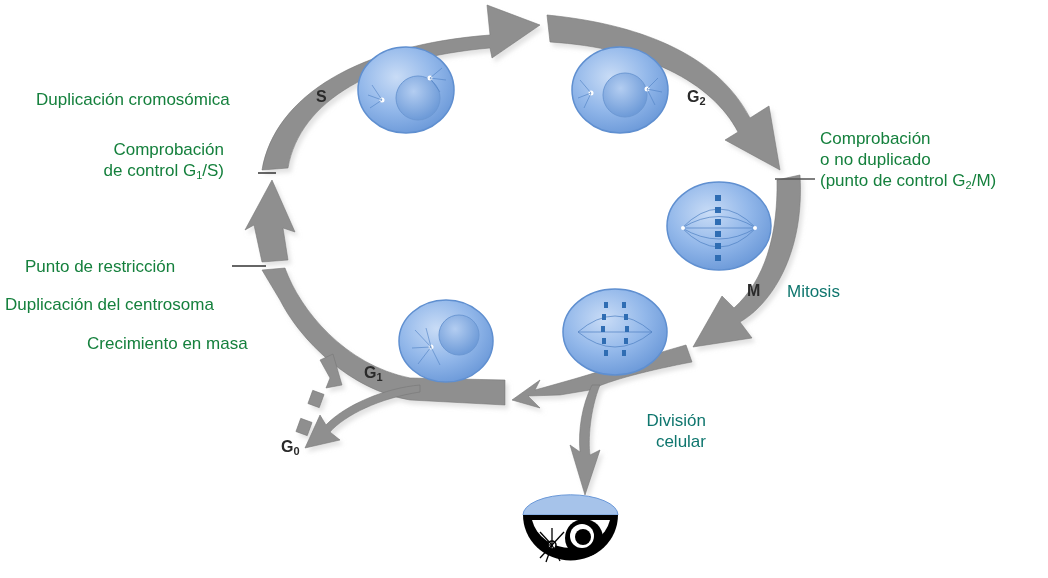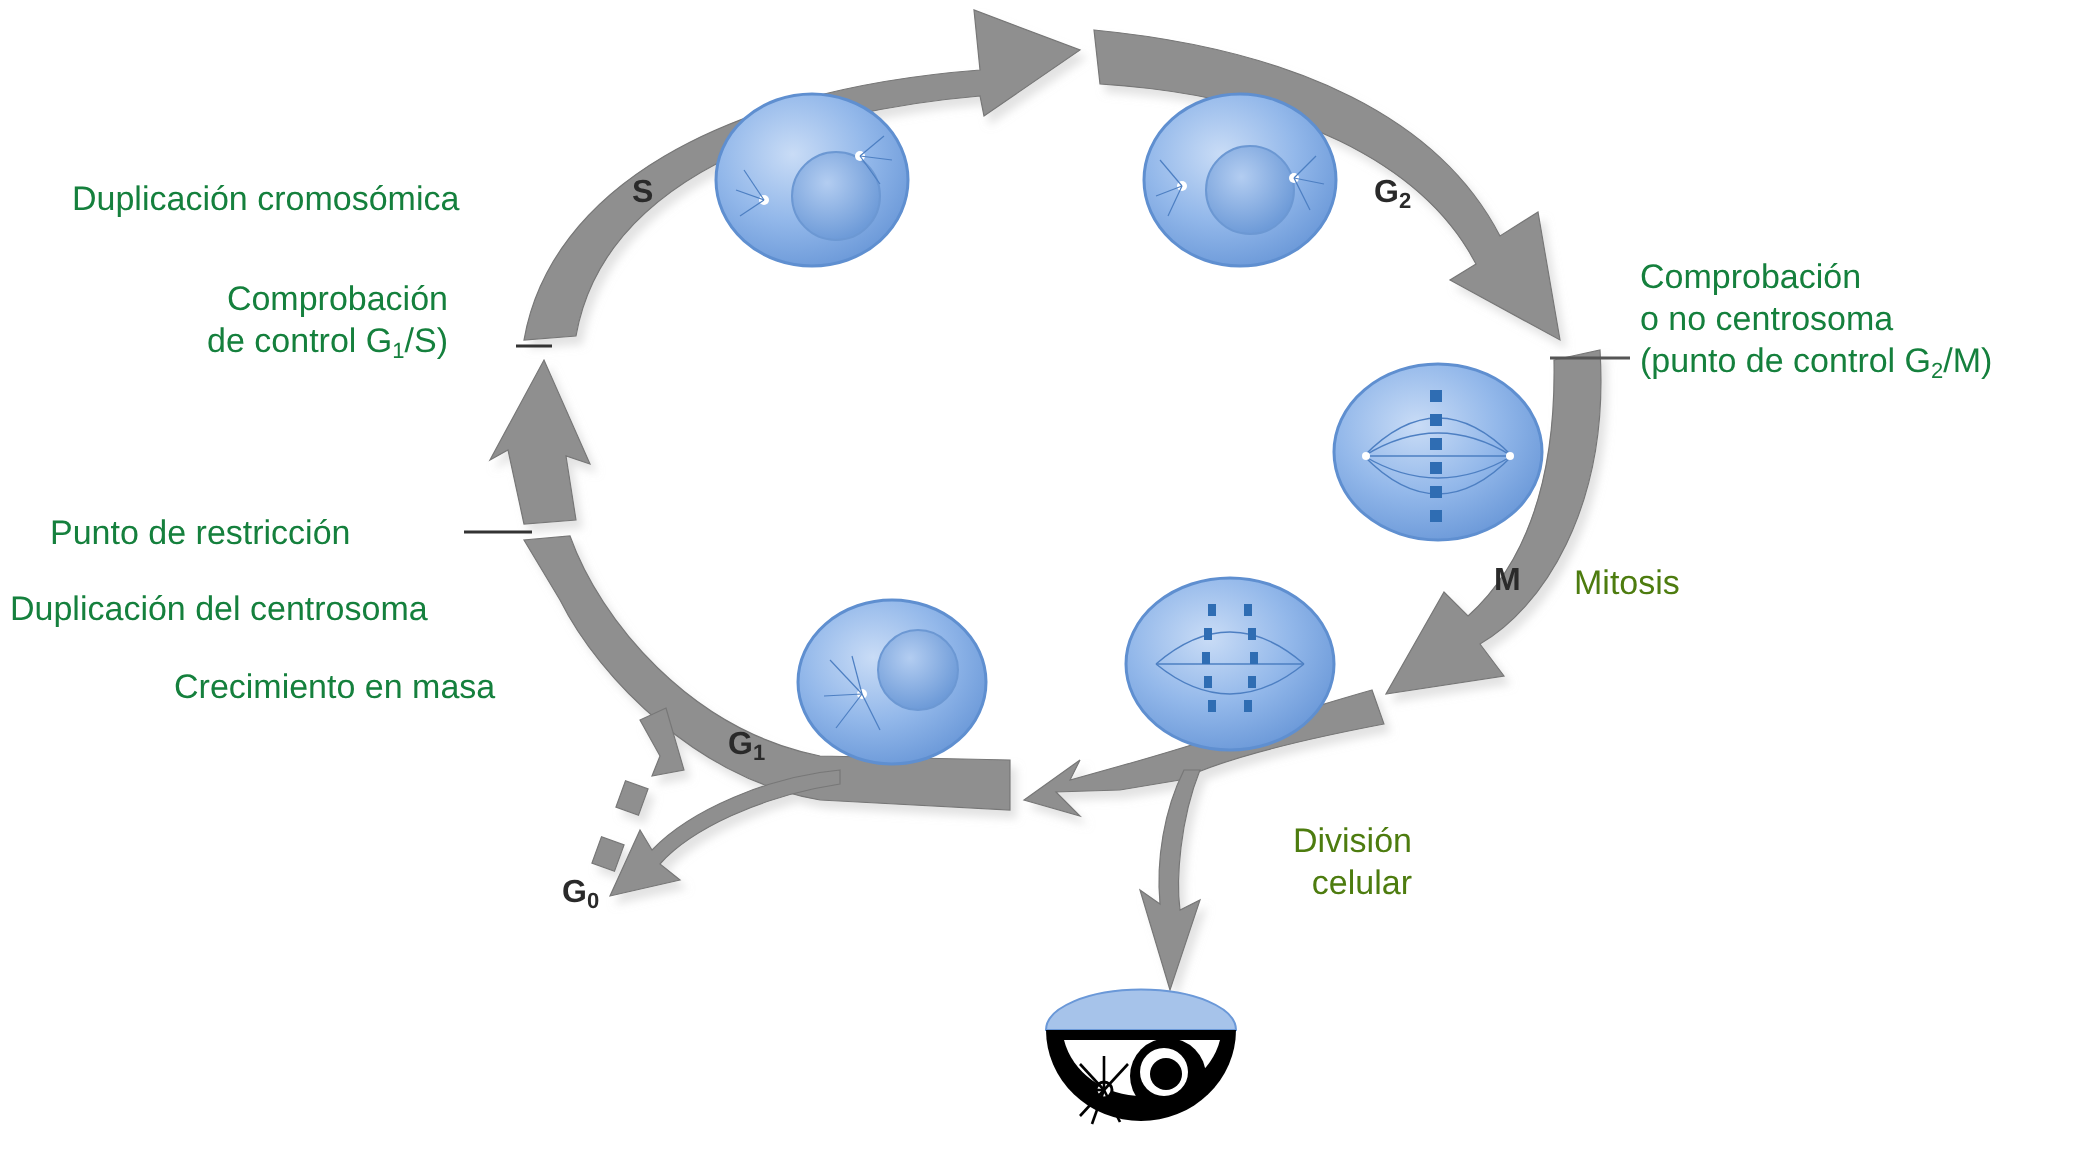--- a/index.html
+++ b/index.html
@@ -3,21 +3,21 @@
 <meta charset="utf-8">
 <style>
   html, body { margin: 0; padding: 0; background: #ffffff; }
   body { width: 1048px; height: 578px; position: relative; overflow: hidden;
          font-family: "Liberation Sans", "DejaVu Sans", sans-serif; color: #111; }
   #diagram { position: absolute; left: 0; top: 0; }
   .lbl { position: absolute; font-size: 17px; line-height: 21px; white-space: nowrap; color: #15803d; }
   .right { text-align: right; }
   .phase { position: absolute; font-weight: bold; font-size: 16px; color: #2a2a2a; }
   .sub { font-size: 11px; vertical-align: -3px; }
-  .gray { color: #4d7c0f; }
+  .gray { color: #0f766e; }
 </style>
 </head>
 <body>
 
 <svg id="diagram" width="1048" height="578" viewBox="0 0 1048 578">
   <defs>
     <radialGradient id="cellGrad" cx="40%" cy="35%" r="70%">
       <stop offset="0%" stop-color="#c9dcf6"></stop>
       <stop offset="55%" stop-color="#93b8ea"></stop>
       <stop offset="100%" stop-color="#6a98d8"></stop>
@@ -181,21 +181,21 @@
   <div>Comprobación</div>
   <div><span>de control G</span><span class="sub">1</span><span>/S)</span></div>
 </div>
 
 <div class="lbl" style="left:25px; top:256px;">Punto de restricción</div>
 <div class="lbl" style="left:5px; top:294px;">Duplicación del centrosoma</div>
 <div class="lbl" style="left:87px; top:333px;">Crecimiento en masa</div>
 
 <div class="lbl" style="left:820px; top:128px;">
   <div>Comprobación</div>
-  <div>o no centrosoma</div>
+  <div>o no duplicado</div>
   <div><span>(punto de control G</span><span class="sub">2</span><span>/M)</span></div>
 </div>
 
 <div class="lbl gray" style="left:787px; top:281px;">Mitosis</div>
 
 <div class="lbl gray" style="left:630px; top:410px; text-align:right; width:76px;">
   <div>División</div>
   <div>celular</div>
 </div>
 

